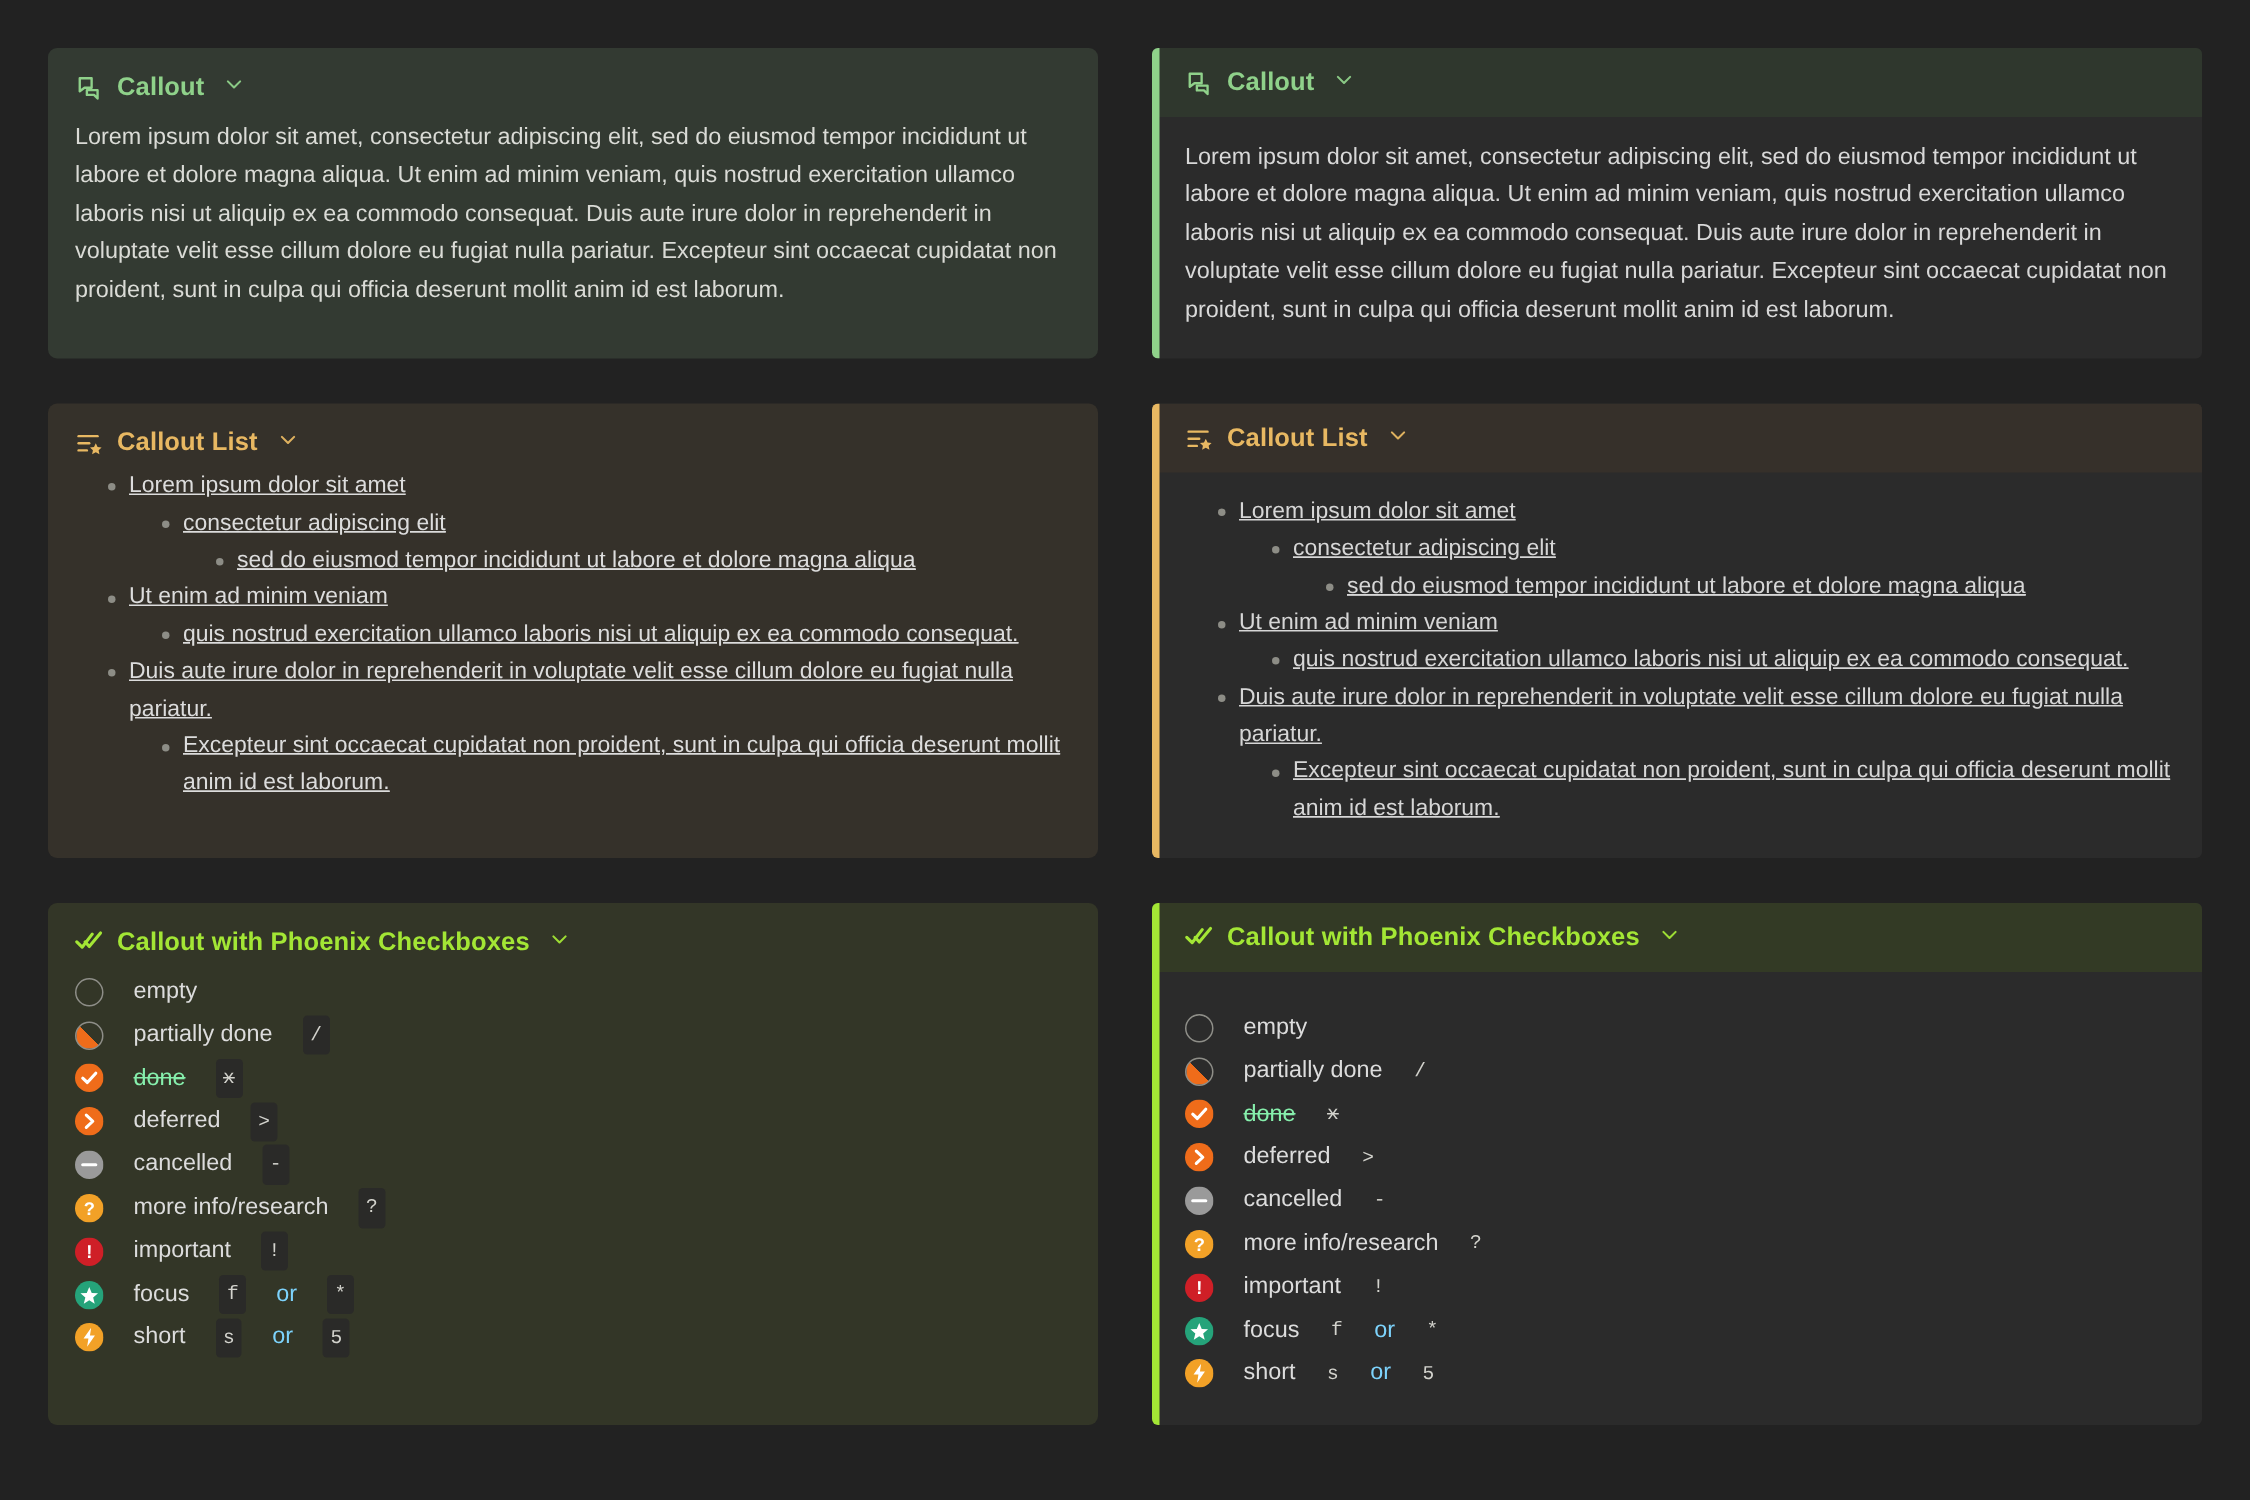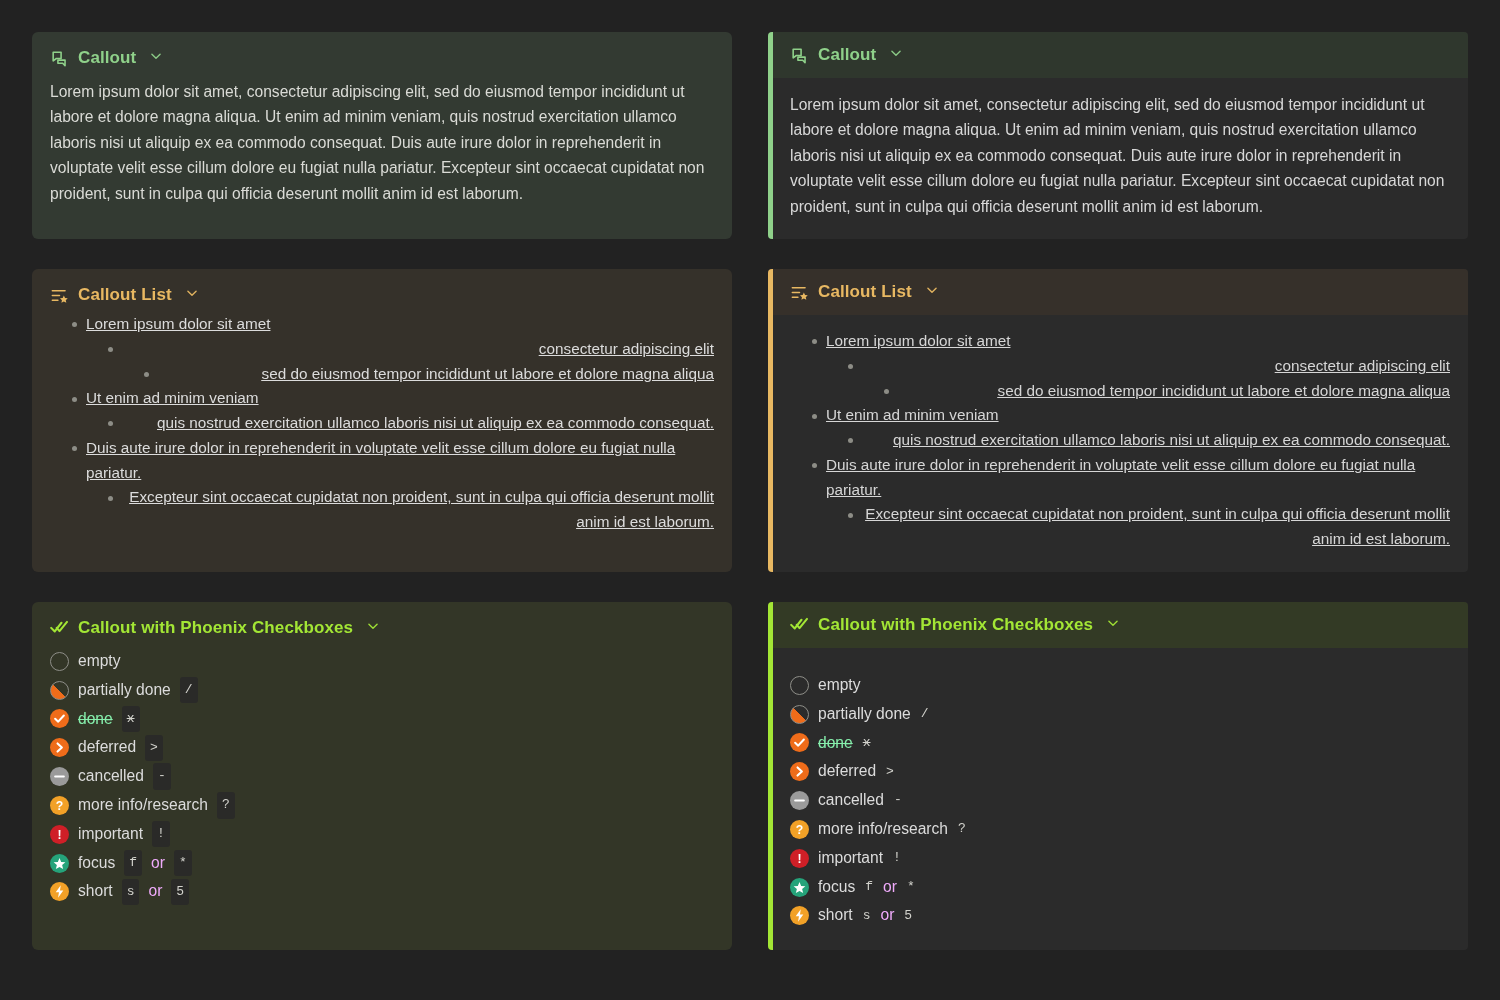--- a/index.html
+++ b/index.html
@@ -57,50 +57,50 @@
   }
   .callout.bar .c-body { margin-top: 0; color: #d8d8d8; }
 
   
   ul.lst {
     margin: 7px 0 0 0; padding: 0 0 0 22px;
     list-style: none;
     font-size: 15.3px; line-height: 1.62;
     color: #dcdcdc;
   }
-  ul.lst ul { margin: 0; padding: 0 0 0 22px; list-style: none; text-align: right; }
+  ul.lst ul { margin: 0; padding: 0 0 0 22px; list-style: none; }
   ul.lst li { position: relative; padding-left: 14px; text-decoration: underline; }
   ul.lst li > .txt::before {
     content: "";
     position: absolute; left: 0; top: .68em;
     width: 5px; height: 5px; border-radius: 50%;
     background: #8d8d86;
   }
   .callout.bar ul.lst { margin-top: 0; color: #d6d6d6; }
 
   
   .cbwrap { margin-top: 9px; }
   .cbrow {
-    display: flex; align-items: center; gap: 9px;
+    display: flex; align-items: center; gap: 20px;
     font-size: 15.6px; line-height: 1.72;
     color: #dcdcdc;
     padding: 1px 0;
   }
   .cbrow.done .lbl { text-decoration: line-through; color: #86efac; }
   .cbrow.done .code { text-decoration: line-through; }
   .code {
     font-family: "Liberation Mono", monospace;
     font-size: 13px;
     padding: 2px 5px;
     border-radius: 3px;
     background: #2a2a28;
     color: #d3d3cd;
   }
   .nobg .code { background: transparent; padding: 2px 1px; }
-  .orword { color: #f0abfc; }
+  .orword { color: #7dd3fc; }
 
   
   .cb {
     width: 19px; height: 19px; border-radius: 50%;
     flex: 0 0 19px;
     display: inline-flex; align-items: center; justify-content: center;
     position: relative;
   }
   .cb.empty { border: 1.8px solid #8e8e88; background: transparent; }
   .cb.half {

